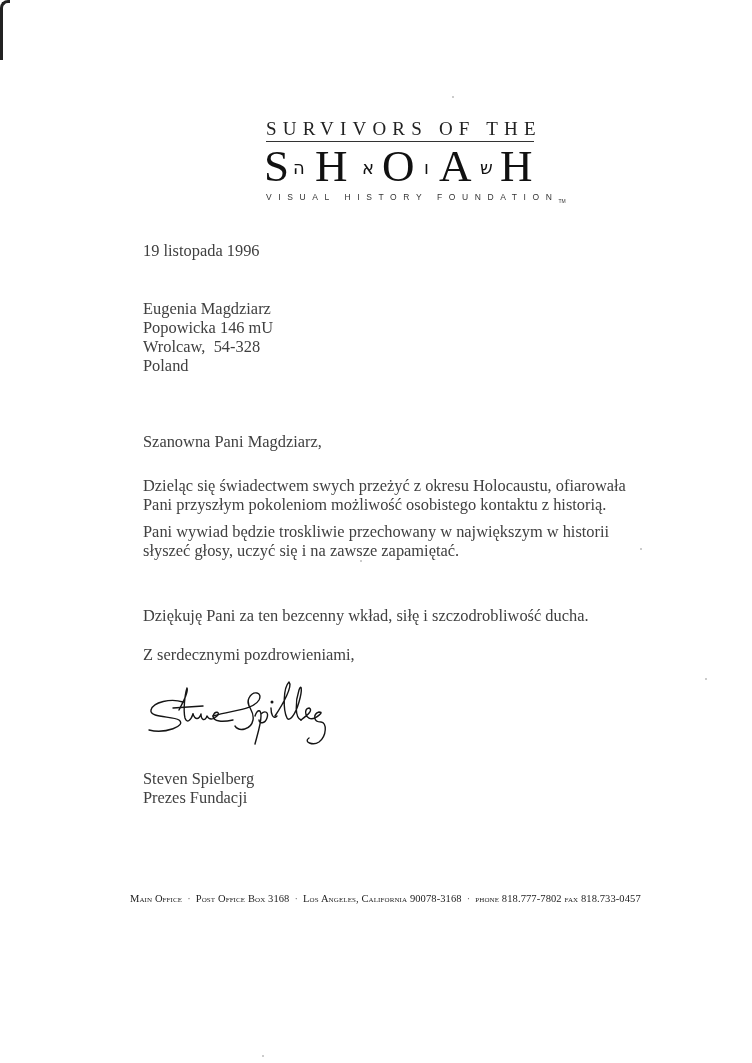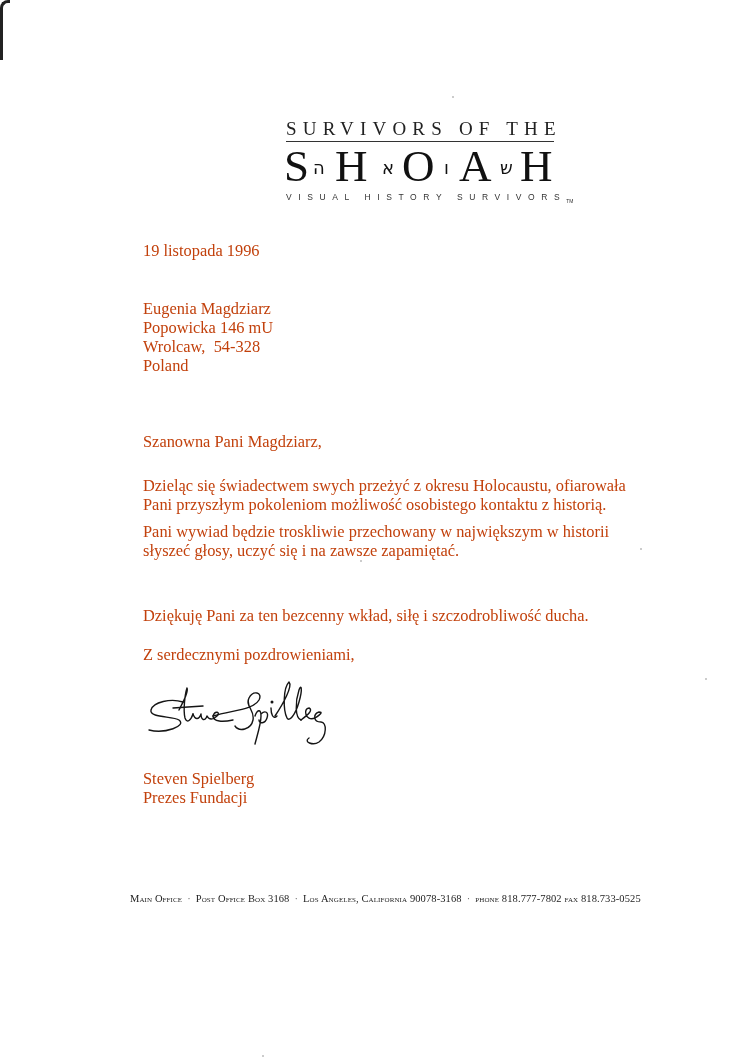--- a/index.html
+++ b/index.html
@@ -5,36 +5,36 @@
     html, body { margin: 0; padding: 0; }
     body {
       width: 752px; height: 1063px; background: #ffffff; position: relative; overflow: hidden;
       font-family: "Liberation Serif", "DejaVu Serif", serif; color: #1a1a1a;
     }
     .edge-mark {
       position: absolute; left: 0; top: 0; width: 10px; height: 60px;
       border-left: 3px solid #222; border-top: 3px solid #222; border-top-left-radius: 8px;
       box-sizing: border-box;
     }
-    .logo { position: absolute; left: 262px; top: 118px; width: 300px; text-align: left; margin-left: 20px; }
+    .logo { position: absolute; left: 262px; top: 118px; width: 300px; text-align: left; }
     .logo-top {
       font-size: 19px; letter-spacing: 6.2px; color: #222; line-height: 22px;
       border-bottom: 1.3px solid #333; padding-bottom: 1px; width: 268px; margin-left: 4px;
       white-space: nowrap;
     }
     .logo-main { position: relative; height: 44px; margin-top: 2px; white-space: nowrap; }
     .logo-main span { position: absolute; top: 0; }
     .big { font-size: 45px; line-height: 44px; color: #111; }
     .heb { font-size: 18px; line-height: 18px; top: 15px !important; font-family: "DejaVu Sans", sans-serif; color: #111; }
     .logo-bottom {
       font-size: 8.5px; letter-spacing: 6.6px; color: #333; margin-top: 4px; margin-left: 4px;
       white-space: nowrap; font-family: "Liberation Sans", sans-serif;
     }
     .logo-bottom sub { font-size: 5px; letter-spacing: 0; }
-    .text { position: absolute; left: 143px; font-size: 16.4px; line-height: 19px; color: #c2410c; white-space: nowrap; }
+    .text { position: absolute; left: 143px; font-size: 16.4px; line-height: 19px; color: #404040; white-space: nowrap; }
     .date { top: 241px; }
     .address { top: 299px; }
     .greeting { top: 432px; }
     .p1 { top: 476px; }
     .p2 { top: 522px; }
     .p3 { top: 606px; text-align: center; }
     .closing { top: 645px; }
     .signature { position: absolute; left: 143px; top: 680px; width: 190px; height: 80px; }
     .signer { top: 769px; }
     .footer {
@@ -56,21 +56,21 @@
     <span class="big" style="left:2px">S</span>
     <span class="heb" style="left:31px">ה</span>
     <span class="big" style="left:53px">H</span>
     <span class="heb" style="left:100px">א</span>
     <span class="big" style="left:120px">O</span>
     <span class="heb" style="left:162px">ו</span>
     <span class="big" style="left:177px">A</span>
     <span class="heb" style="left:218px">ש</span>
     <span class="big" style="left:238px">H</span>
   </div>
-  <div class="logo-bottom"><span>VISUAL HISTORY SURVIVORS</span><sub>TM</sub></div>
+  <div class="logo-bottom"><span>VISUAL HISTORY FOUNDATION</span><sub>TM</sub></div>
 </div>
 
 <div class="text date">19 listopada 1996</div>
 
 <div class="text address">
   <div>Eugenia Magdziarz</div>
   <div>Popowicka 146 mU</div>
   <div style="white-space:pre">Wrolcaw,  54-328</div>
   <div>Poland</div>
 </div>
@@ -105,20 +105,20 @@
     <circle cx="129" cy="22" r="0.8" fill="#151515"></circle>
   </g>
 </svg>
 
 <div class="text signer">
   <div>Steven Spielberg</div>
   <div>Prezes Fundacji</div>
 </div>
 
 <div class="footer">
-  <span class="sc">Main Office</span><span class="dot">·</span><span class="sc">Post Office Box 3168</span><span class="dot">·</span><span class="sc">Los Angeles, California</span> <span>90078-3168</span><span class="dot">·</span><span class="sc">phone</span> <span>818.777-7802</span> <span class="sc">fax</span> <span>818.733-0525</span>
+  <span class="sc">Main Office</span><span class="dot">·</span><span class="sc">Post Office Box 3168</span><span class="dot">·</span><span class="sc">Los Angeles, California</span> <span>90078-3168</span><span class="dot">·</span><span class="sc">phone</span> <span>818.777-7802</span> <span class="sc">fax</span> <span>818.733-0457</span>
 </div>
 
 <div class="speck" style="left:452px;top:96px"></div>
 <div class="speck" style="left:705px;top:678px"></div>
 <div class="speck" style="left:640px;top:548px"></div>
 <div class="speck" style="left:262px;top:1055px"></div>
 <div class="speck" style="left:360px;top:560px"></div>
 
 </body></html>

